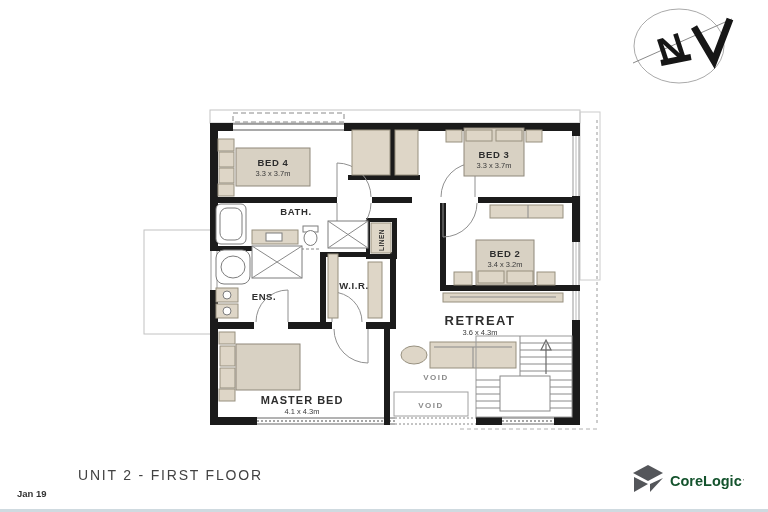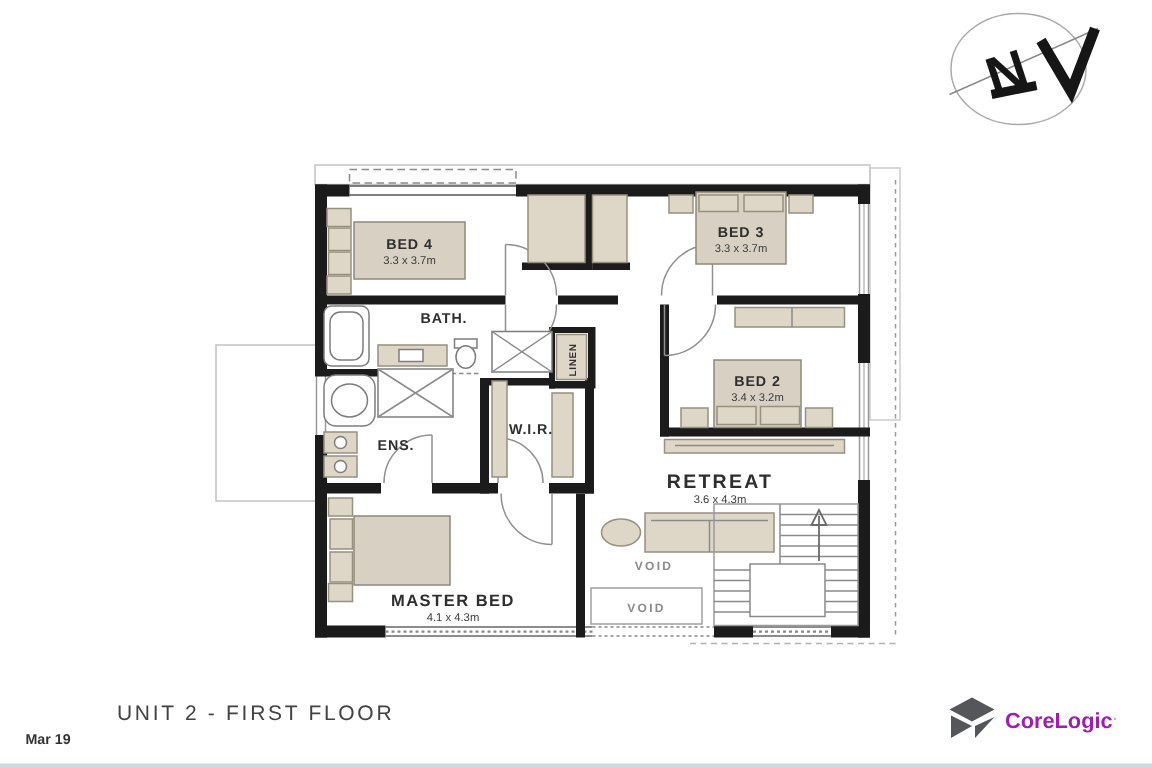--- a/index.html
+++ b/index.html
@@ -19,21 +19,21 @@
   .wall{fill:#1b1b1b;stroke:none;}
   .thin{stroke:#8a8a8a;stroke-width:1;fill:none;}
   .furn{fill:#ded6c7;stroke:#97907f;stroke-width:1;}
   .bedfill{fill:#d8d1c3;stroke:#8f887b;stroke-width:1;}
   .fixture{fill:#ffffff;stroke:#7d7d7d;stroke-width:1;}
   .arc{stroke:#909090;stroke-width:1;fill:none;}
   #page-title{position:absolute;left:50px;top:467px;font-size:14px;letter-spacing:1.8px;
               color:#424242;font-weight:500;margin-left:28px;}
   #date-label{position:absolute;left:17px;top:488px;font-size:9.5px;font-weight:bold;color:#333;}
   #logo{position:absolute;left:631px;top:463px;display:flex;align-items:center;}
-  #logo-text{color:#a21caf;font-size:14.5px;font-weight:600;margin-left:5px;}
+  #logo-text{color:#14532d;font-size:14.5px;font-weight:600;margin-left:5px;}
   #logo-tick{color:#54565A;font-size:7px;vertical-align:super;margin-left:1px;}
   #bottom-strip{position:absolute;left:0;top:509px;width:768px;height:3px;background:#cfdae0;}
 </style>
 </head>
 <body>
 
 <svg id="plan-svg" width="768" height="512" viewBox="0 0 768 512">
 
   <g>
     <rect x="210" y="110" width="370" height="13" fill="#ffffff" stroke="#c4c4c4" stroke-width="1"></rect>
@@ -251,21 +251,21 @@
   <g>
     <ellipse cx="679" cy="46" rx="45" ry="37" fill="none" stroke="#aaaaaa" stroke-width="1"></ellipse>
     <line x1="633" y1="63" x2="732" y2="19" stroke="#8a8a8a" stroke-width="1"></line>
     <text x="657" y="60" transform="rotate(-18 675 45)" font-family="Liberation Sans, sans-serif" font-size="37" font-weight="bold" fill="#161616">N</text>
     <polyline points="694,27 714,61 730,19" fill="none" stroke="#161616" stroke-width="7"></polyline>
     <line x1="661" y1="63" x2="691" y2="57" stroke="#161616" stroke-width="6"></line>
   </g>
 </svg>
 
 <div id="page-title">UNIT 2 - FIRST FLOOR</div>
-<div id="date-label">Mar 19</div>
+<div id="date-label">Jan 19</div>
 
 <div id="logo">
   <svg width="34" height="36" viewBox="0 0 34 36">
     <polygon points="17,2 32,10 17,18 2,10" fill="#54565A"></polygon>
     <polygon points="3,14 17,21 3,29" fill="#54565A"></polygon>
     <polygon points="19,21 32,15 19,29" fill="#54565A"></polygon>
   </svg>
   <span id="logo-text">CoreLogic</span>
     <span id="logo-tick">'</span>
 </div>

